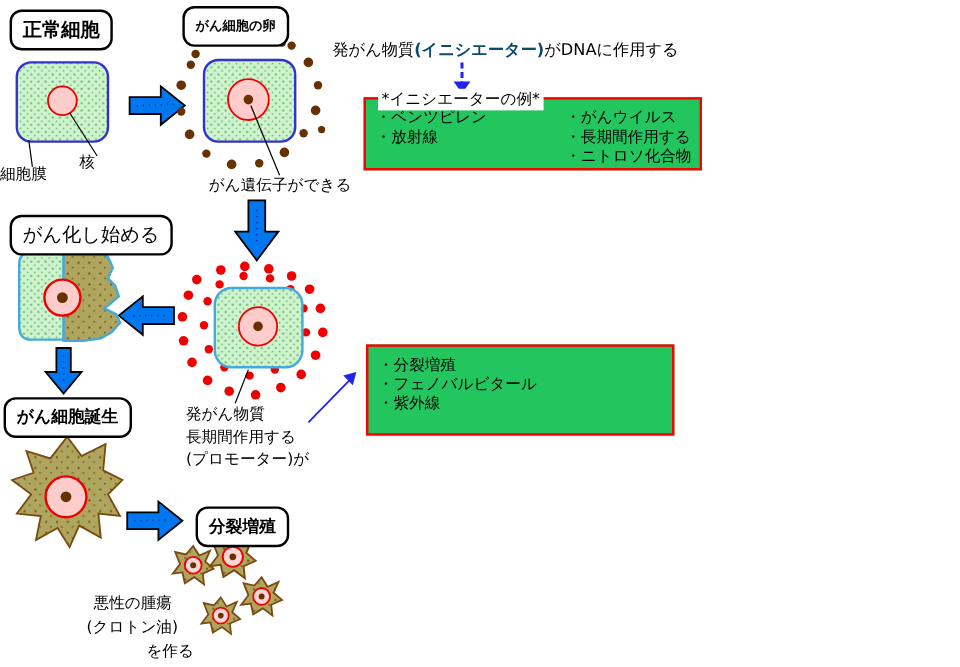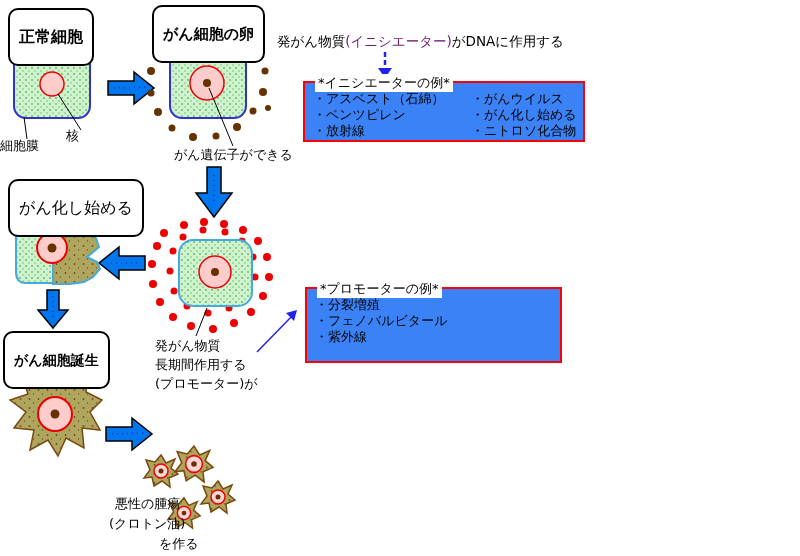--- a/index.html
+++ b/index.html
@@ -4,27 +4,27 @@
 <style>
   * { box-sizing: border-box; }
   html,body { margin:0; padding:0; background:#fff; }
   .canvas {
     position:relative; width:800px; height:556px; background:#ffffff;
     font-family:"DejaVu Sans","Liberation Sans",sans-serif; color:#000; overflow:hidden;
   }
   svg.layer { position:absolute; left:0; top:0; }
   .labelbox {
     position:absolute; background:#fff; border:2px solid #000; border-radius:10px;
-    padding:18px 9px; white-space:nowrap; font-size:14px; line-height:18px;
+    padding:6px 9px; white-space:nowrap; font-size:14px; line-height:18px;
   }
   .bold { font-weight:bold; }
   .txt { position:absolute; white-space:nowrap; font-size:13px; line-height:18px; }
   .heading { position:absolute; white-space:nowrap; font-size:13.5px; }
-  .heading .hl { color:#701a75; font-weight:normal; }
-  .exbox { position:absolute; border:2px solid #FF0000; background:#3b82f6; }
+  .heading .hl { color:#0c4a6e; font-weight:bold; }
+  .exbox { position:absolute; border:2px solid #FF0000; background:#22c55e; }
   .exbox .legend {
     position:absolute; top:-9px; left:10px; background:#fff; padding:0 3px;
     font-size:13px; white-space:nowrap;
   }
   .exbox .cols { display:flex; padding:8px 4px 0 8px; font-size:13px; line-height:16px; }
   .exbox .col { white-space:nowrap; }
   .exbox .colA { width:158px; }
   .note3 div { white-space:nowrap; }
 </style>
 </head>
@@ -189,64 +189,63 @@
       <polygon points="378,68 392,68 385,78" fill="#2222EE"></polygon>
     </g>
 
     <g>
       <line x1="257" y1="352" x2="295" y2="313" stroke="#2222EE" stroke-width="1.5"></line>
       <polygon points="297,310 286,313 294,321" fill="#2222EE"></polygon>
     </g>
   </svg>
 
   <div class="labelbox bold" style="left:8px; top:8px; font-size:16px;">正常細胞</div>
-  <div class="labelbox bold" style="left:152px; top:5px; font-size:15px;">がん細胞の卵</div>
+  <div class="labelbox bold" style="left:152px; top:5px; font-size:11px;">がん細胞の卵</div>
   <div class="labelbox" style="left:8px; top:179px; font-size:16px;">がん化し始める</div>
   <div class="labelbox bold" style="left:3px; top:331px;">がん細胞誕生</div>
+  <div class="labelbox bold" style="left:163px; top:422px;">分裂増殖</div>
 
   <div class="txt" style="left:0px; top:137px;">細胞膜</div>
   <div class="txt" style="left:66px; top:127px;">核</div>
   <div class="txt" style="left:174px; top:146px;">がん遺伝子ができる</div>
 
   <div class="heading" style="left:277px; top:33px;">
     <span>発がん物質</span><span class="hl">(イニシエーター)</span><span>がDNAに作用する</span>
   </div>
 
   <div class="exbox" style="left:303px; top:81px; width:282px; height:61px;">
     <div class="legend">*イニシエーターの例*</div>
     <div class="cols">
       <div class="col colA">
-        <div>・アスベスト（石綿）</div>
         <div>・ベンツピレン</div>
         <div>・放射線</div>
       </div>
       <div class="col">
         <div>・がんウイルス</div>
-        <div>・がん化し始める</div>
+        <div>・長期間作用する</div>
         <div>・ニトロソ化合物</div>
       </div>
     </div>
   </div>
 
   <div class="txt note3" style="left:155px; top:336px; line-height:19px;">
     <div>発がん物質</div>
     <div>長期間作用する</div>
     <div>(プロモーター)が</div>
   </div>
 
   <div class="exbox" style="left:305px; top:287px; width:257px; height:76px;">
-    <div class="legend">*プロモーターの例*</div>
     <div class="cols">
       <div class="col colA" style="width:152px;">
         <div>・分裂増殖</div>
         <div>・フェノバルビタール</div>
         <div>・紫外線</div>
       </div>
     </div>
   </div>
 
-  <div class="txt note3" style="left:72px; top:494px; line-height:20px;margin-left:37px;">
+  <div class="txt note3" style="left:72px; top:494px; line-height:20px;">
     <div style="margin-left:6px;">悪性の腫瘍</div>
     <div>(クロトン油)</div>
     <div style="margin-left:50px;">を作る</div>
   </div>
 
 </div>
 
 </body></html>

